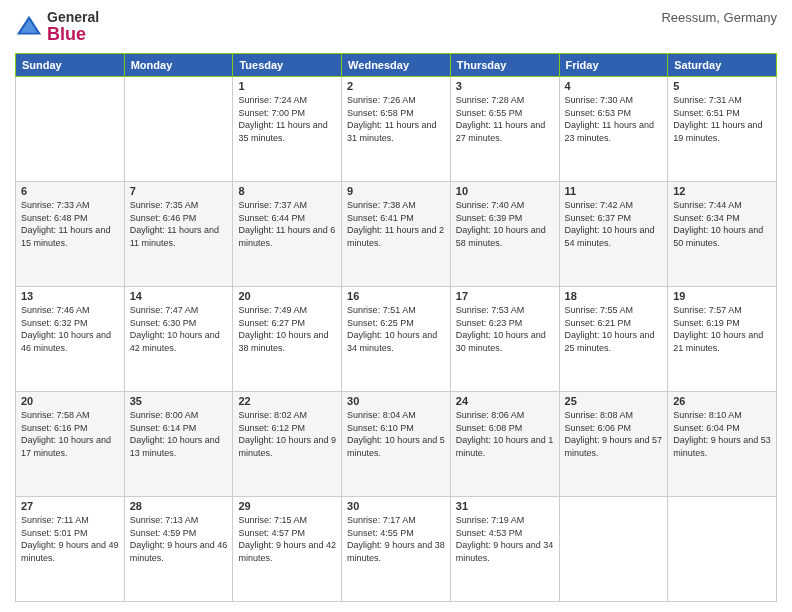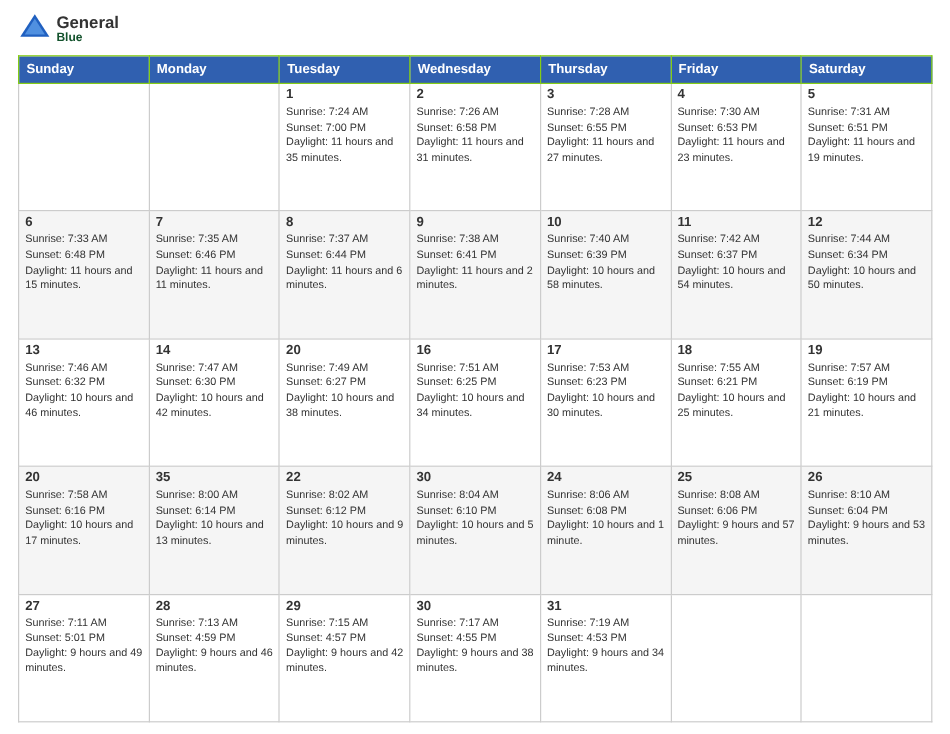--- a/index.html
+++ b/index.html
@@ -32,23 +32,23 @@
       display: flex;
       flex-direction: column;
       line-height: 1.1;
     }
     .logo-general {
       font-size: 14px;
       font-weight: bold;
       color: #333;
     }
     .logo-blue {
-      font-size: 10px;
-      font-weight: bold;
-      color: #14532d;
+      font-size: 18px;
+      font-weight: bold;
+      color: #be185d;
     }
     .logo-icon {
       width: 28px;
       height: 28px;
     }
     .title-block {
       text-align: right;
     }
     .month-title {
       font-size: 32px;
@@ -111,20 +111,21 @@
       <svg class="logo-icon" viewBox="0 0 30 30">
         <polygon points="15,2 28,22 2,22" fill="#2060c0"></polygon>
         <polygon points="15,6 24,20 6,20" fill="#5090e0"></polygon>
       </svg>
       <div class="logo-text">
         <span class="logo-general">General</span>
         <span class="logo-blue">Blue</span>
       </div>
     </div>
     <div class="title-block">
+      <div class="location">Reessum, Germany</div>
     </div>
   </div>
 
   <table class="calendar-table">
     <thead>
       <tr class="header-row">
         <th>Sunday</th>
         <th>Monday</th>
         <th>Tuesday</th>
         <th>Wednesday</th>

